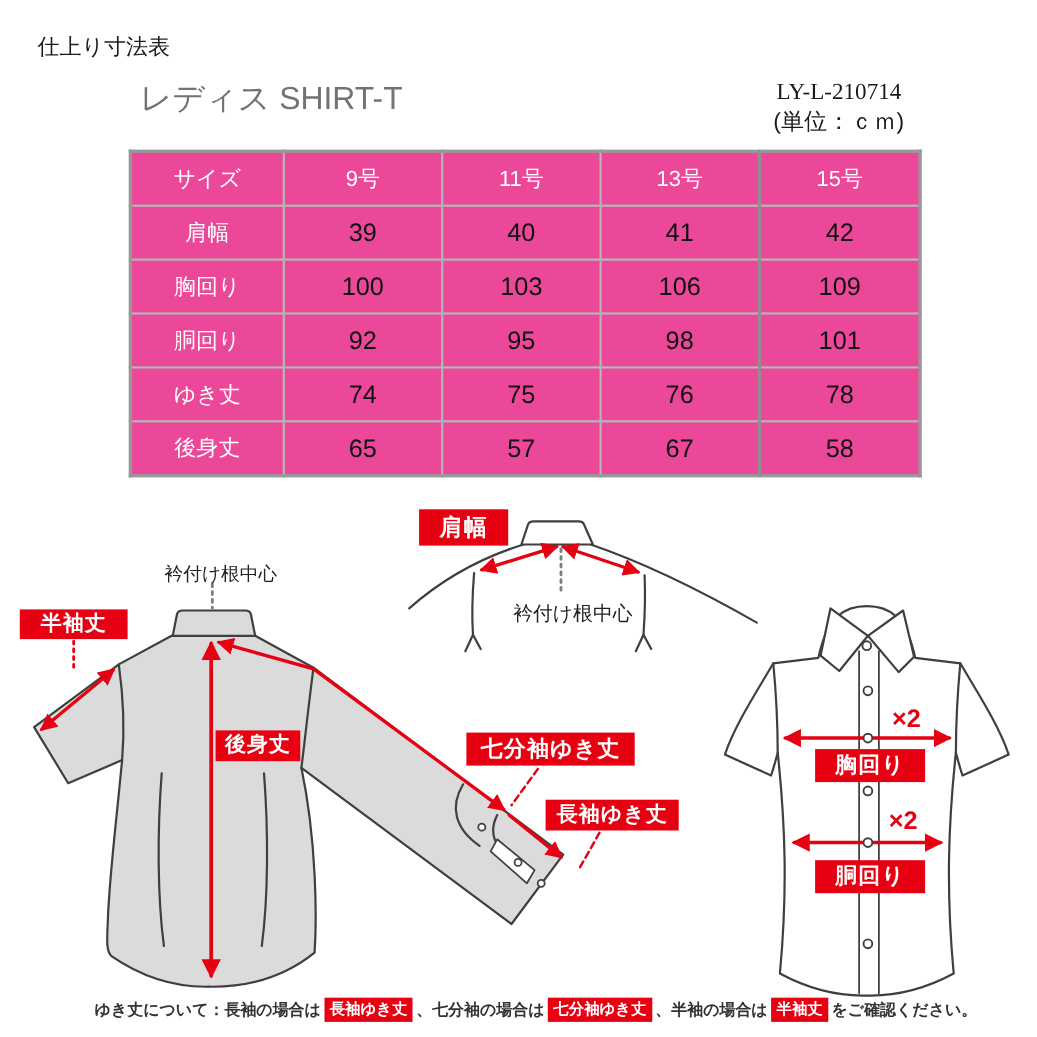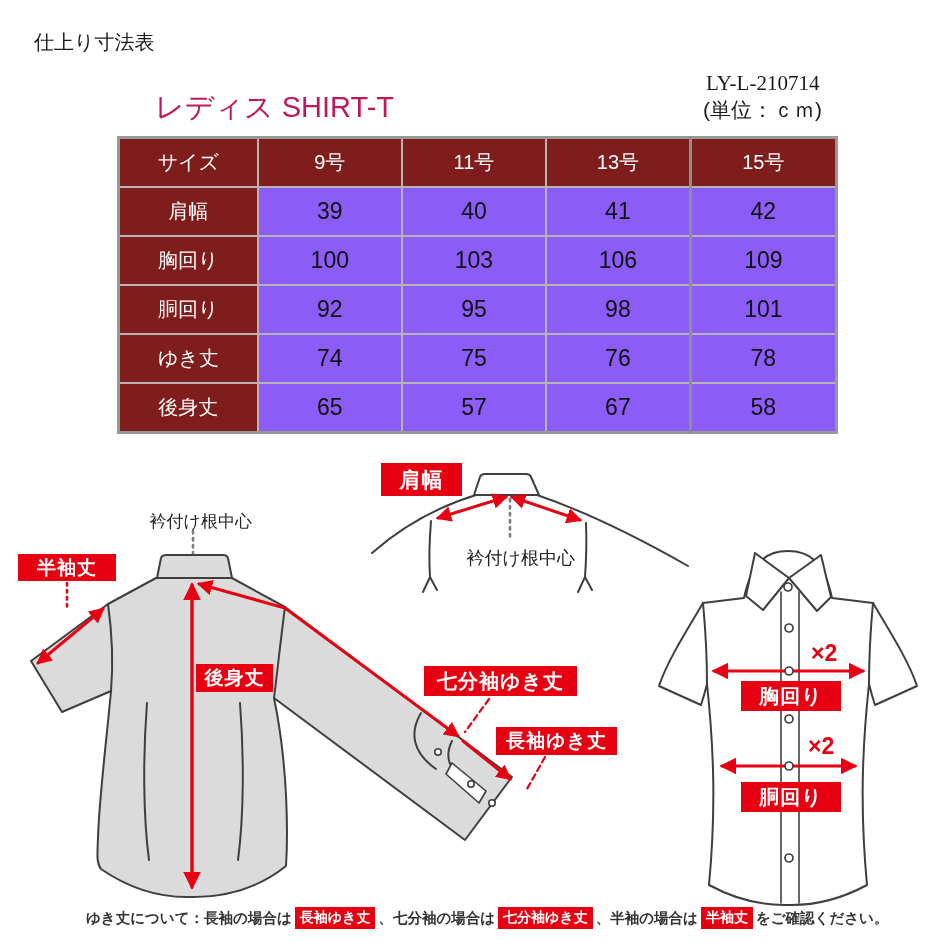--- a/index.html
+++ b/index.html
@@ -3,36 +3,36 @@
 <meta charset="utf-8">
 <style>
   html,body{margin:0;padding:0;background:#fff;}
   .stage{
     position:relative;width:943px;height:943px;background:#ffffff;
     font-family:"Liberation Sans",sans-serif;overflow:hidden;color:#1a1a1a;
   }
   .abs{position:absolute;}
   
   .doc-title{left:34px;top:29px;font-size:20px;color:#1a1a1a;}
-  .product-name{left:127px;top:88px;font-size:29px;color:#be185d;margin-left:28px;}
+  .product-name{left:127px;top:70px;font-size:29px;color:#737373;}
   .product-code{left:706px;top:71px;font-size:21px;font-family:Liberation Serif, serif;}
   .unit-note{left:703px;top:96px;font-size:21px;}
   
   .size-table-wrap{left:117px;top:136px;}
   table.size-table{
     border-collapse:collapse;table-layout:fixed;width:721px;
     border:3px solid #989898;
   }
   table.size-table td{
     border:2px solid #b5b5b5;height:47px;text-align:center;vertical-align:middle;
     padding:0;
   }
   table.size-table td.sep{border-left:3px solid #8f8f8f;}
-  td.hdr{background:#7f1d1d;color:#ffffff;font-size:20px;}
-  td.val{background:#8b5cf6;color:#111;font-size:23px;}
+  td.hdr{background:#ec4899;color:#ffffff;font-size:20px;}
+  td.val{background:#ec4899;color:#111;font-size:23px;}
   
   .badge{
     background:#e60012;color:#fff;font-weight:bold;text-align:center;
     letter-spacing:1px;white-space:nowrap;
   }
   .note-text{color:#222;white-space:nowrap;text-align:right;}
   .x2{color:#e60012;font-weight:bold;font-size:23px;white-space:nowrap;}
   
   .footer-note{
     left:86px;top:907px;display:flex;align-items:center;white-space:nowrap;

